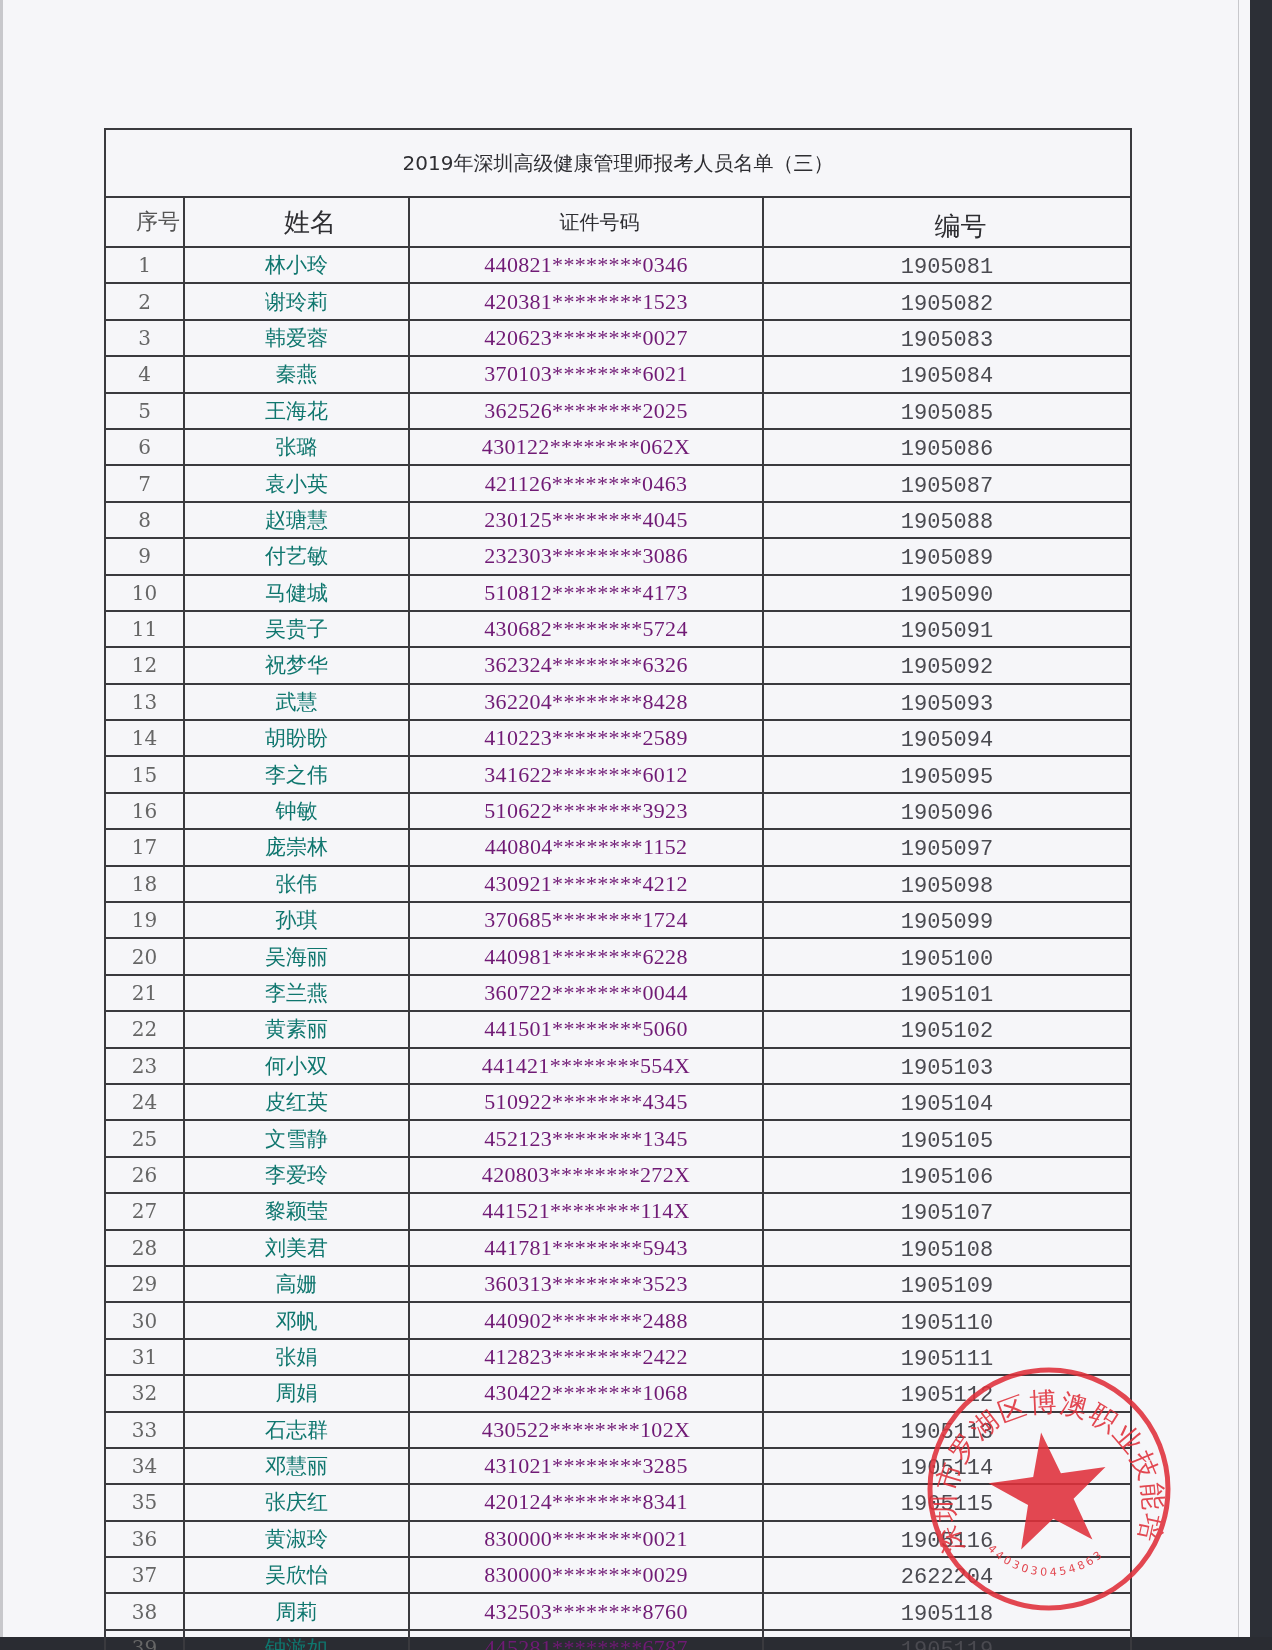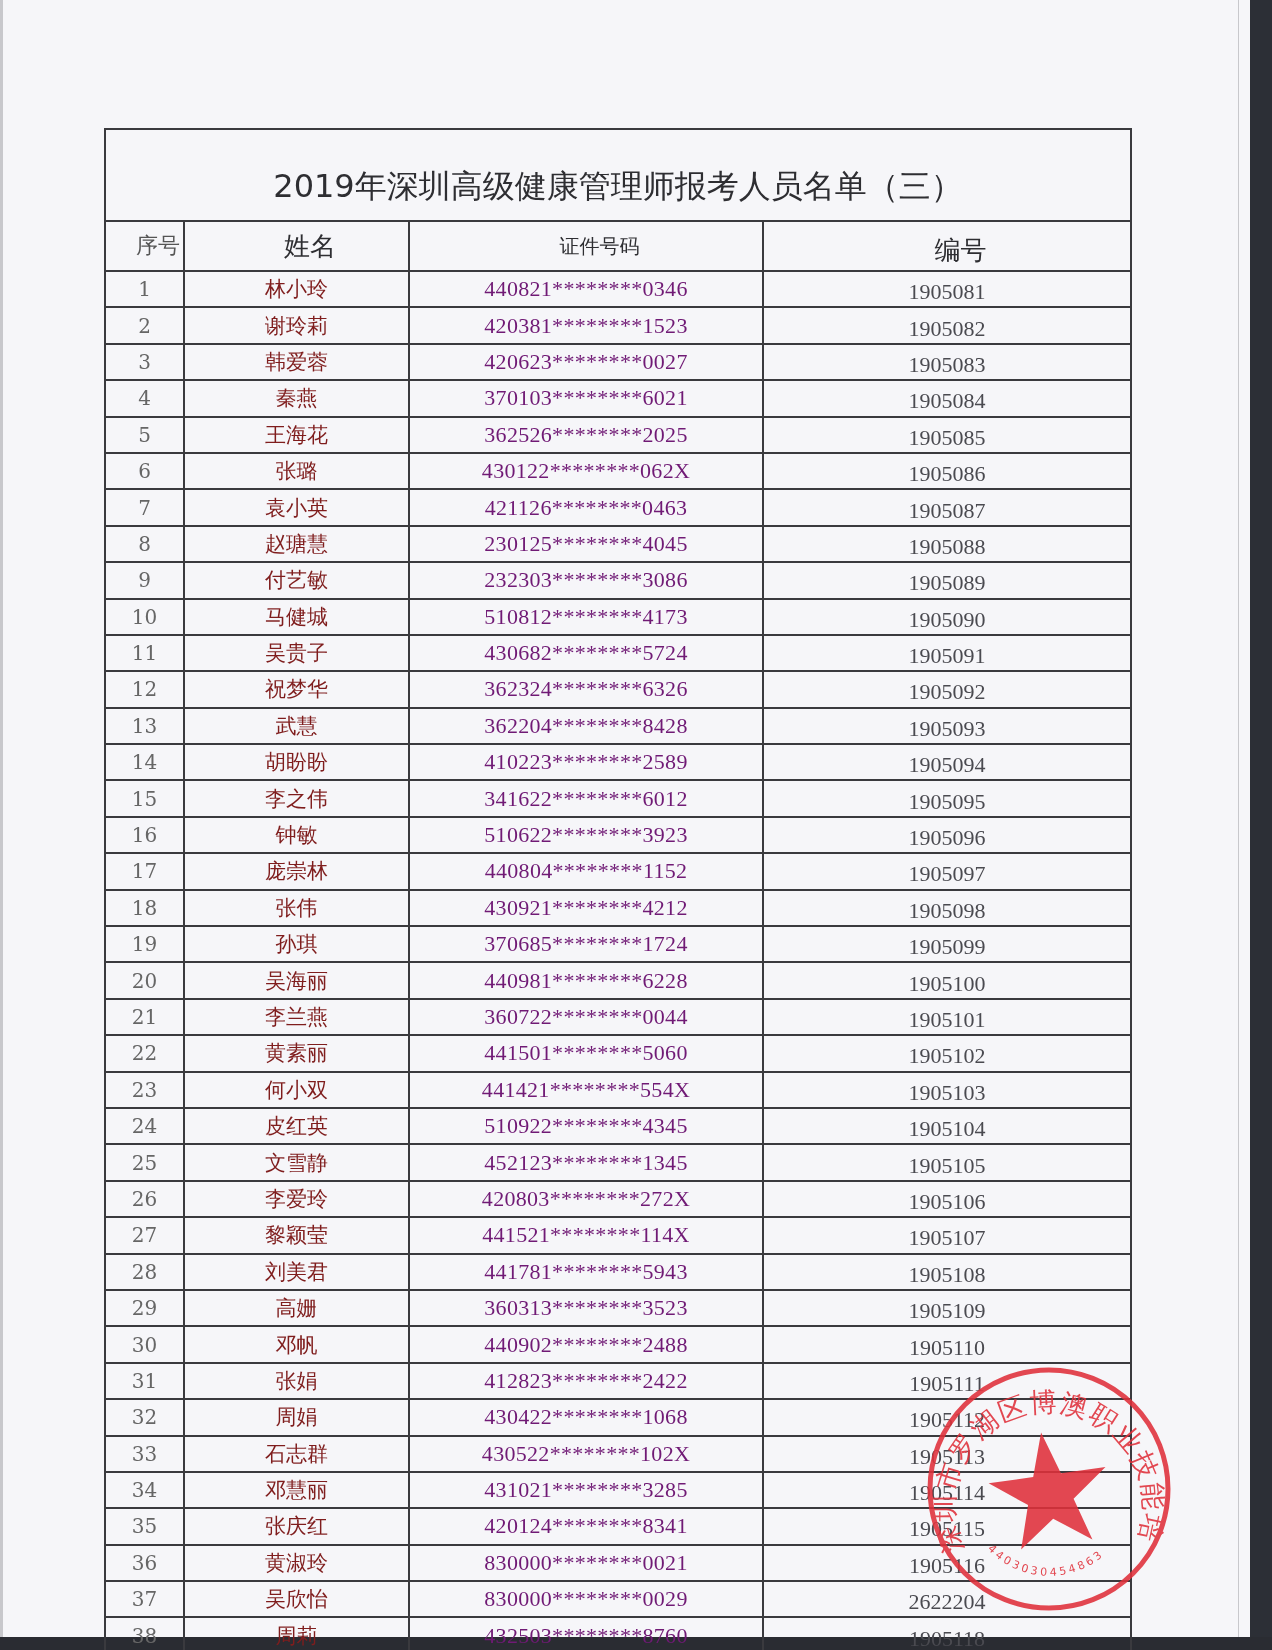--- a/index.html
+++ b/index.html
@@ -12,33 +12,33 @@
   .scan-edge-right { position: absolute; left: 1250px; top: 0; width: 22px; height: 1650px; background: #2c2f36; }
   .scan-edge-bottom { position: absolute; left: 0; top: 1637px; width: 1272px; height: 13px; background: #2a2c32; }
   .scan-edge-left { position: absolute; left: 0; top: 0; width: 3px; height: 1650px; background: #9a9aa0; opacity: .5; }
   .fold-line { position: absolute; left: 1238px; top: 0; width: 1px; height: 1637px; background: #c8c8cc; }
 
   .sheet { position: absolute; left: 104px; top: 128px; width: 1026px; }
   table { border-collapse: collapse; width: 1026px; table-layout: fixed; }
   td, th { border: 2px solid #3a3a3e; padding: 0; text-align: center; vertical-align: middle; }
   .title-cell {
     height: 66px; font-family: "DejaVu Sans", "Liberation Sans", sans-serif;
-    font-size: 32px; color: #2e2e32; letter-spacing: 0px; font-weight: normal;
-    padding-top: 24px;
+    font-size: 20px; color: #2e2e32; letter-spacing: 0px; font-weight: normal;
+    padding-top: 0;
   }
   .hdr th { height: 40px; font-family: "DejaVu Sans", "Liberation Sans", sans-serif; font-weight: normal; color: #2e2e32; padding-left: 27px; }
   .hdr .h-idx { font-size: 22px; color: #555; }
   .hdr .h-name { font-size: 26px; }
   .hdr .h-id { font-size: 20px; }
   .hdr .h-code { font-size: 26px; padding-top: 8px; }
   tbody td { height: 28.4px; font-size: 21px; line-height: 26px; color: #4a4a50; }
   tbody td.c-idx { font-size: 20px; color: #666; }
-  tbody td.c-name { font-family: "DejaVu Sans", "Liberation Sans", sans-serif; font-size: 21px; color: #7f1d1d; }
+  tbody td.c-name { font-family: "DejaVu Sans", "Liberation Sans", sans-serif; font-size: 21px; color: #0f766e; }
   tbody td.c-id { font-family: "Liberation Serif", "DejaVu Serif", serif; font-size: 22px; letter-spacing: 0.3px; color: #701a75; }
-  tbody td.c-code { font-family: Liberation Serif, serif; font-size: 22px; padding-top: 6px; color: #4a4a50; }
+  tbody td.c-code { font-family: Liberation Mono, monospace; font-size: 22px; padding-top: 6px; color: #4a4a50; }
 
   .stamp { position: absolute; left: 924px; top: 1364px; width: 250px; height: 250px; }
 </style>
 </head>
 <body>
 
 <div class="scan-edge-left"></div>
 <div class="fold-line"></div>
 <div class="scan-edge-right"></div>
 <div class="scan-edge-bottom"></div>

